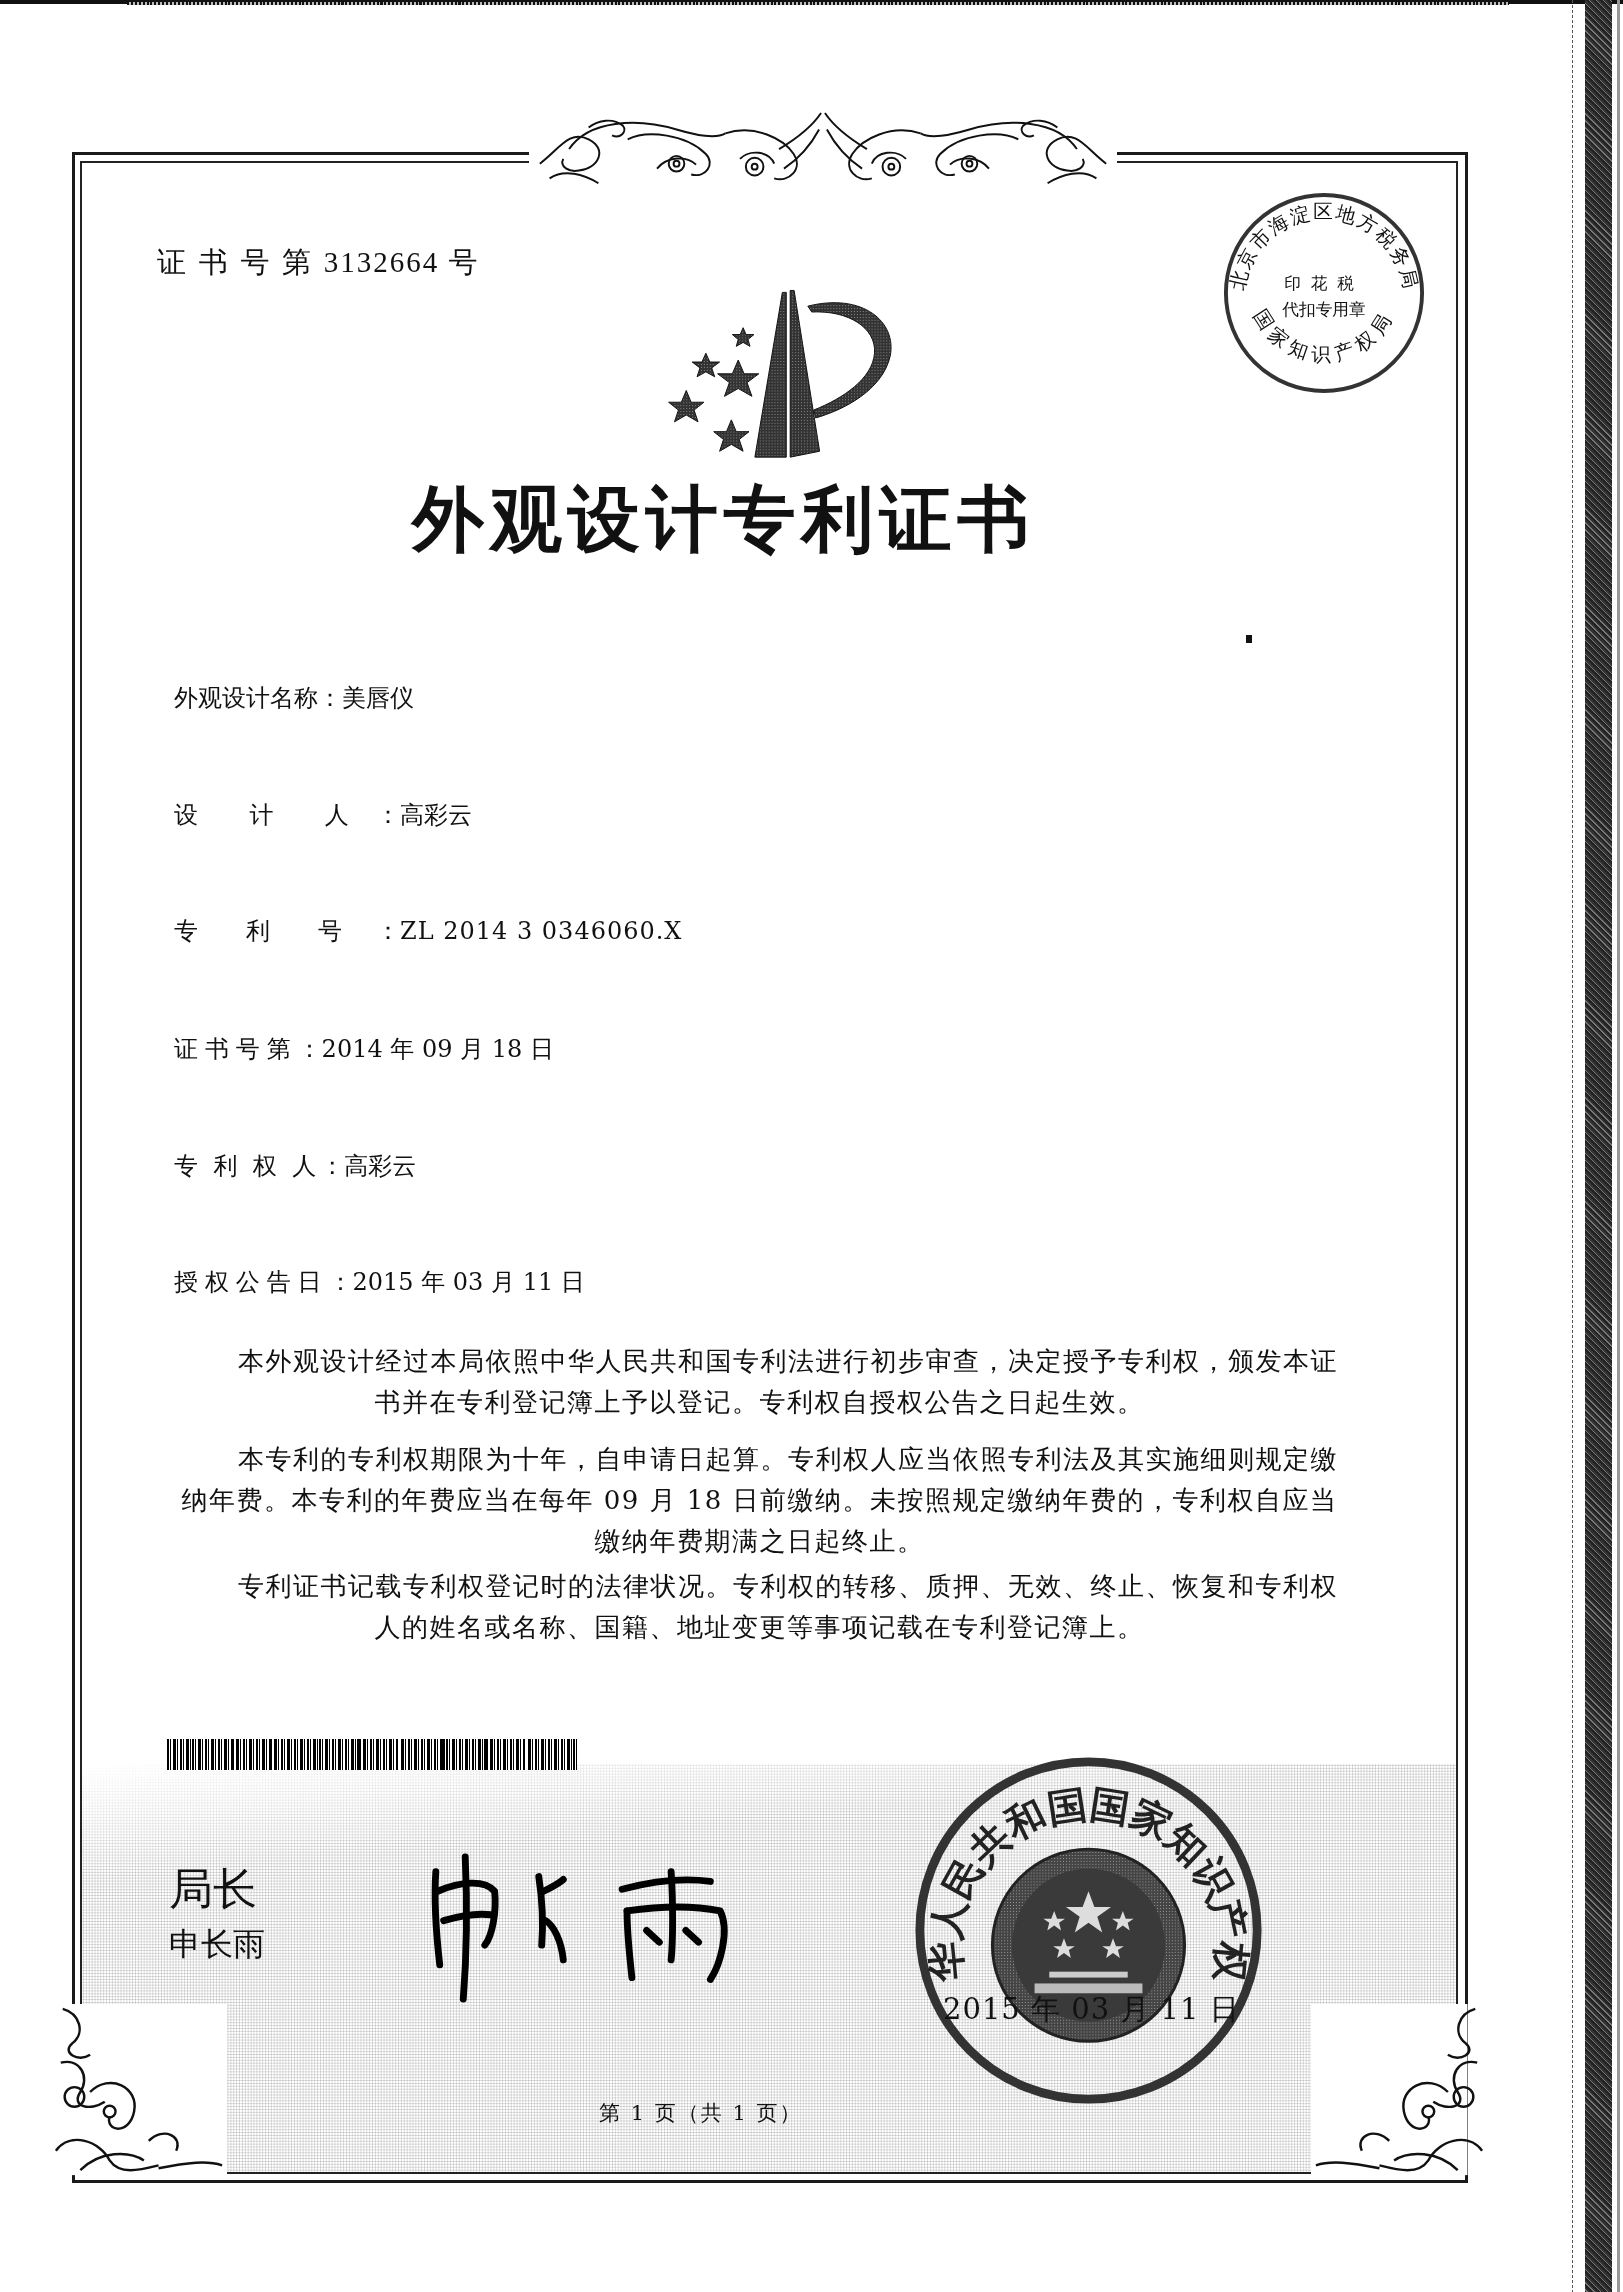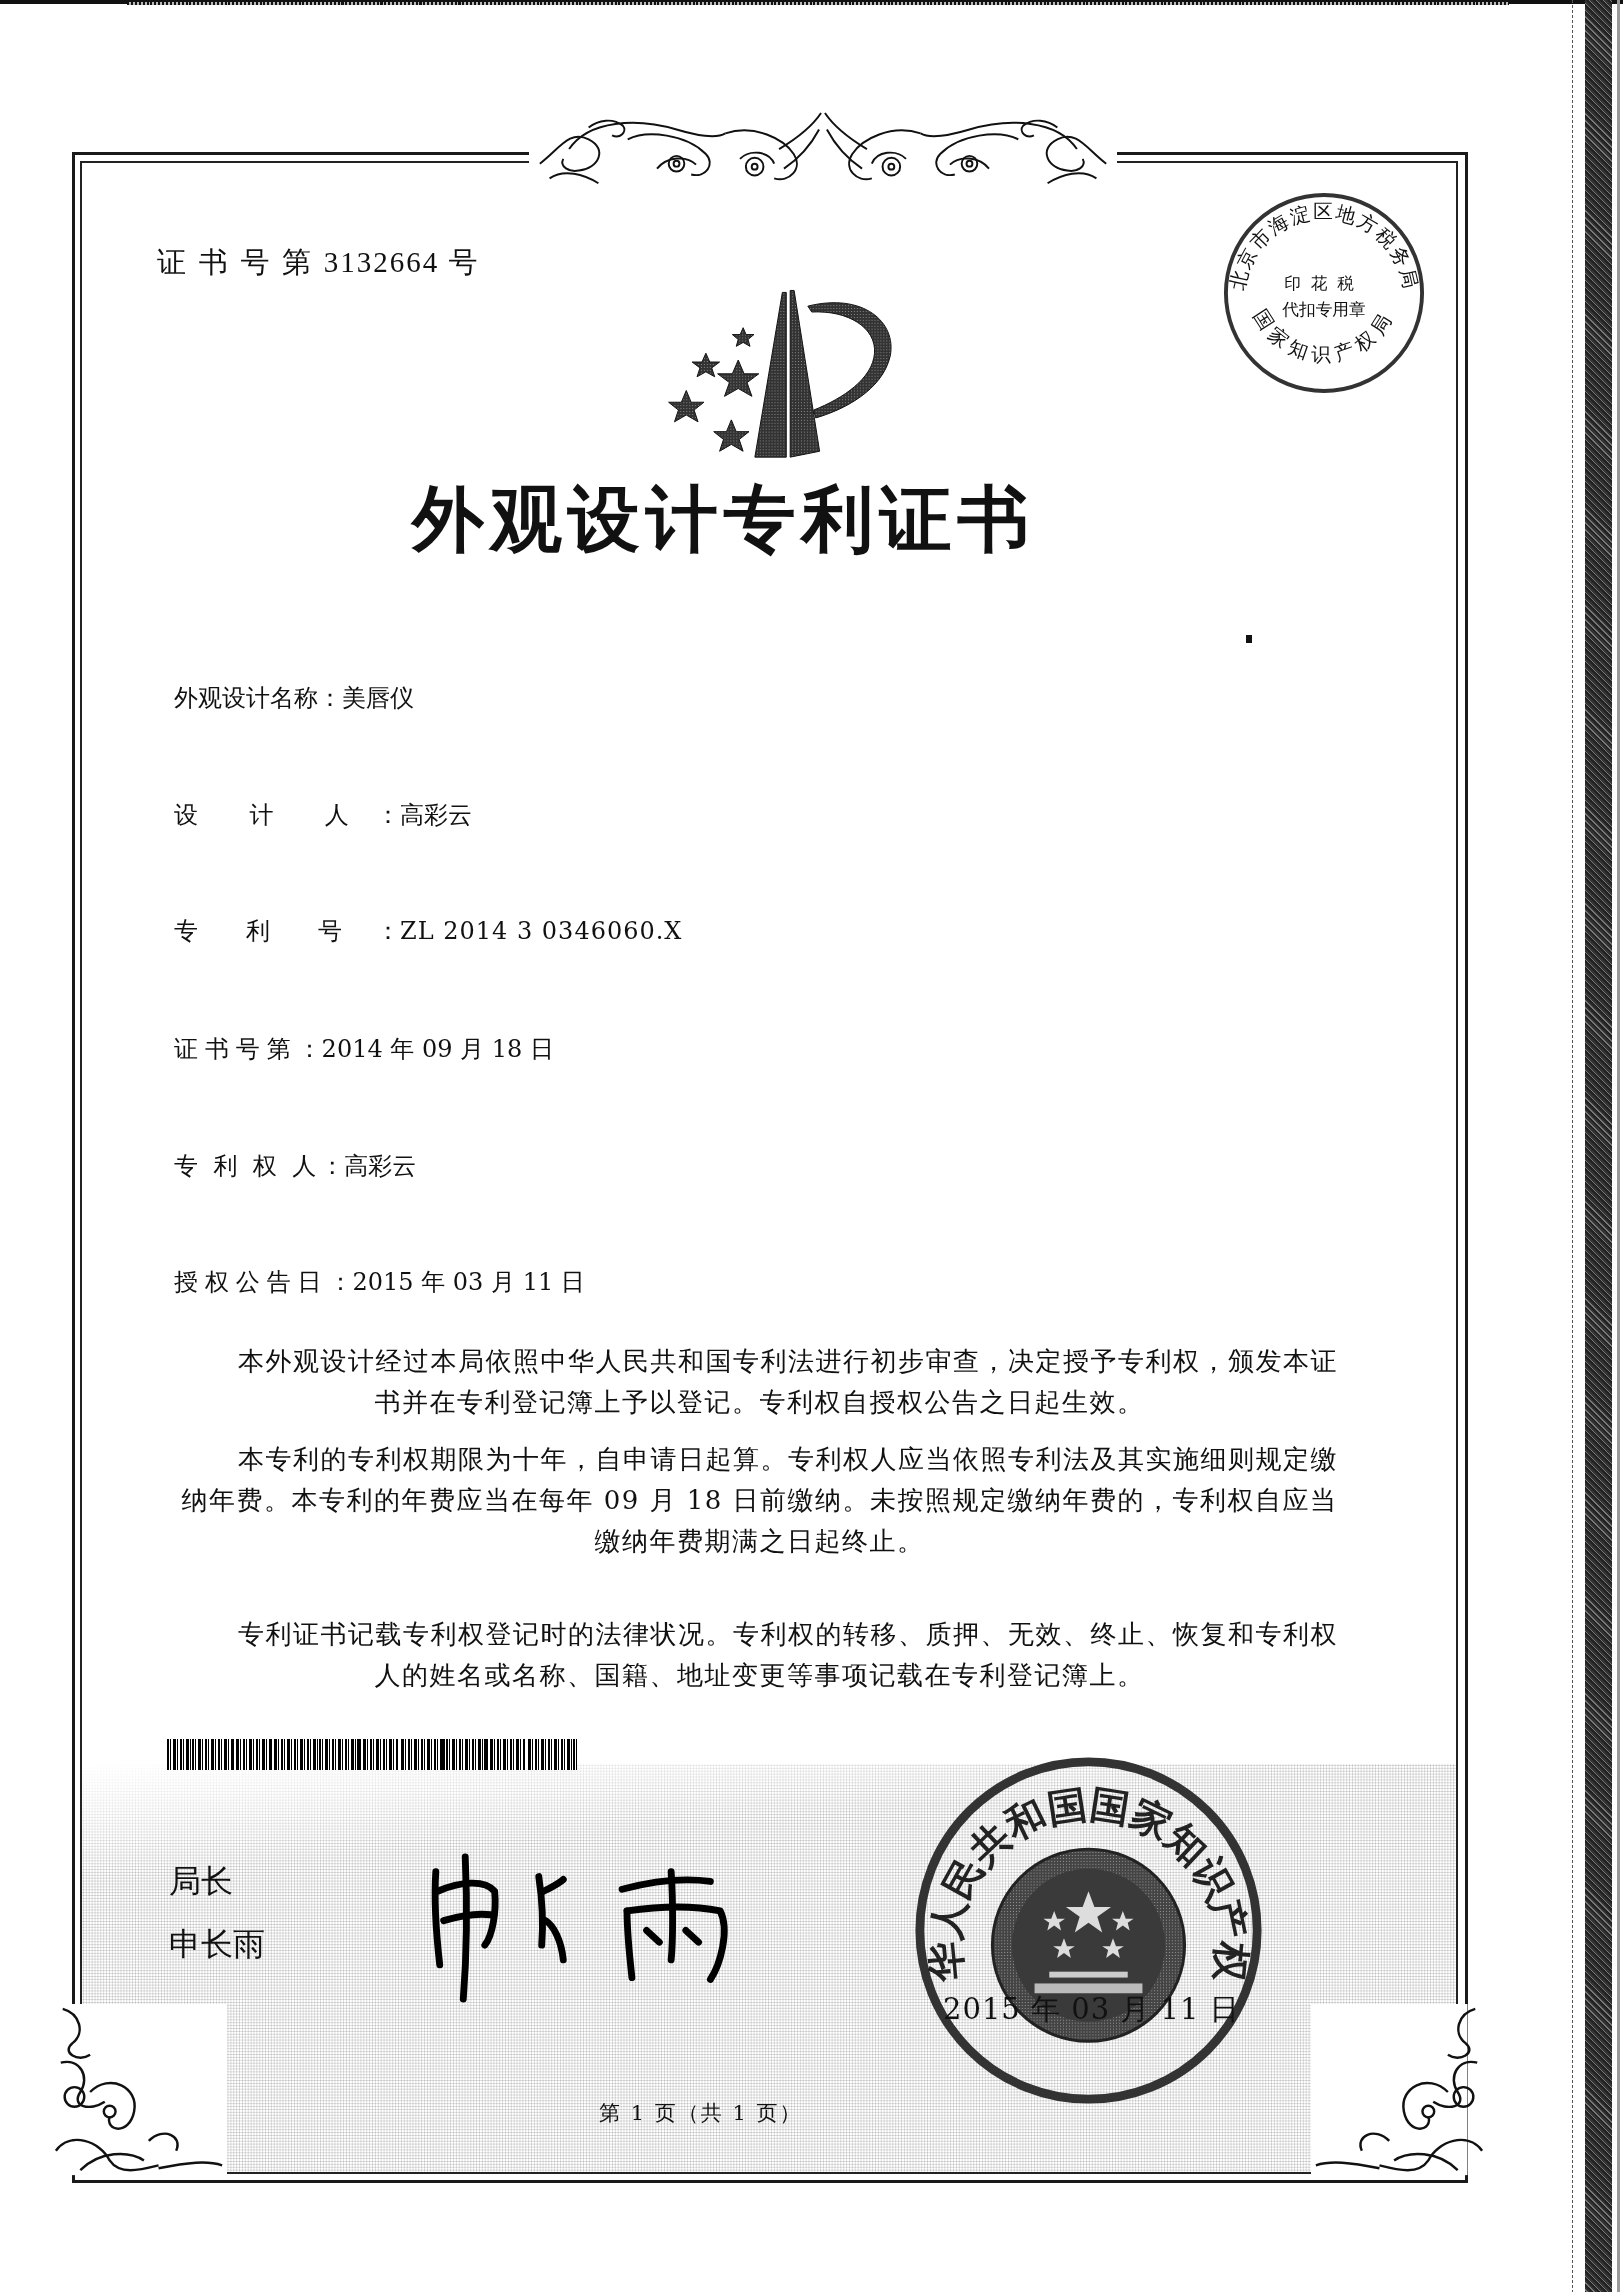--- a/index.html
+++ b/index.html
@@ -54,26 +54,26 @@
   .f2 { top: 799px; } .f2 .label { width: 201px; letter-spacing: 0; }
   .f3 { top: 915px; }
   .f4 { top: 1033px; }
   .f5 { top: 1150px; }
   .f6 { top: 1266px; }
 
   .para { left: 174px; width: 1171px; font-size: 26px; line-height: 41px; letter-spacing: 1.5px; text-align: center; }
   .para p { margin: 0; text-indent: 2.2em; }
   .p1 { top: 1341px; }
   .p2 { top: 1439px; }
-  .p3 { top: 1566px; margin-top: 48px; }
+  .p3 { top: 1566px; }
 
   .barcode { left: 167px; top: 1739px; width: 410px; height: 31px;
     background: repeating-linear-gradient(90deg,#000 0 2px,#fff 2px 2.9px,#000 2.9px 3.9px,#fff 3.9px 5.9px,#000 5.9px 8.8px,#fff 8.8px 9.8px,#000 9.8px 10.8px,#fff 10.8px 12.7px); }
 
-  .director-title { left: 169px; top: 1860px; font-size: 32px;
+  .director-title { left: 169px; top: 1860px; font-size: 44px;
     font-family: Liberation Sans, sans-serif; }
   .director-name { left: 169px; top: 1923px; font-size: 32px;
     font-family: "DejaVu Sans", "Liberation Sans", sans-serif; }
   .signature { left: 426px; top: 1852px; width: 353px; height: 152px; }
 
   .seal { left: 912px; top: 1754px; width: 353px; height: 353px; }
   .seal-date { left: 943px; top: 1990px; font-size: 29px; color: #111; white-space: nowrap; letter-spacing: 1px; }
 
   .page-footer { left: 599px; top: 2099px; font-size: 21px; letter-spacing: 2px; white-space: nowrap; }
 

